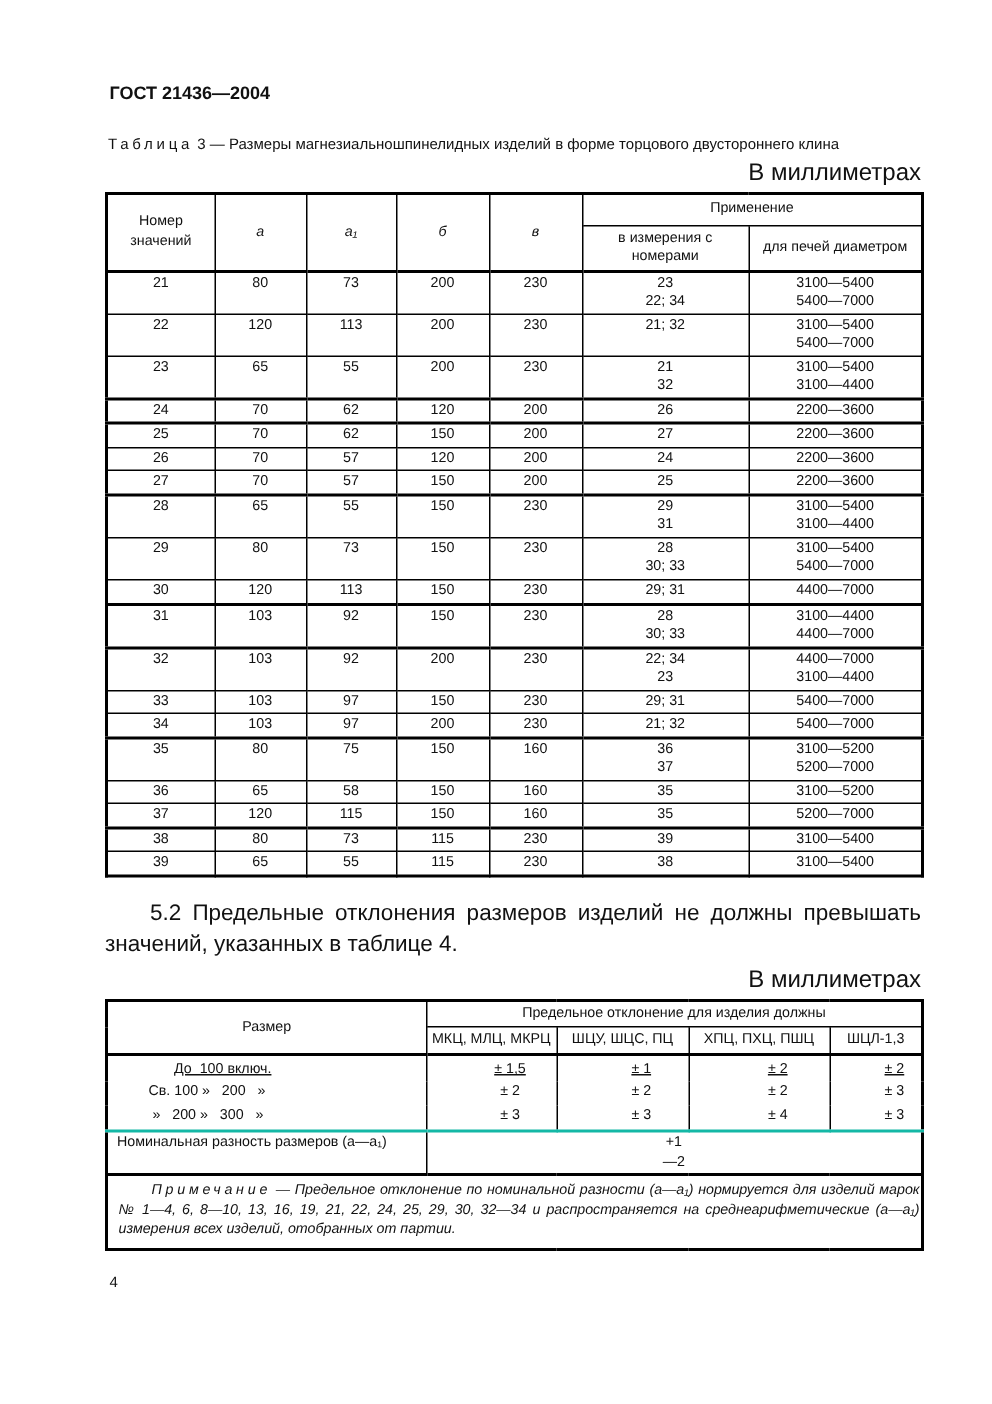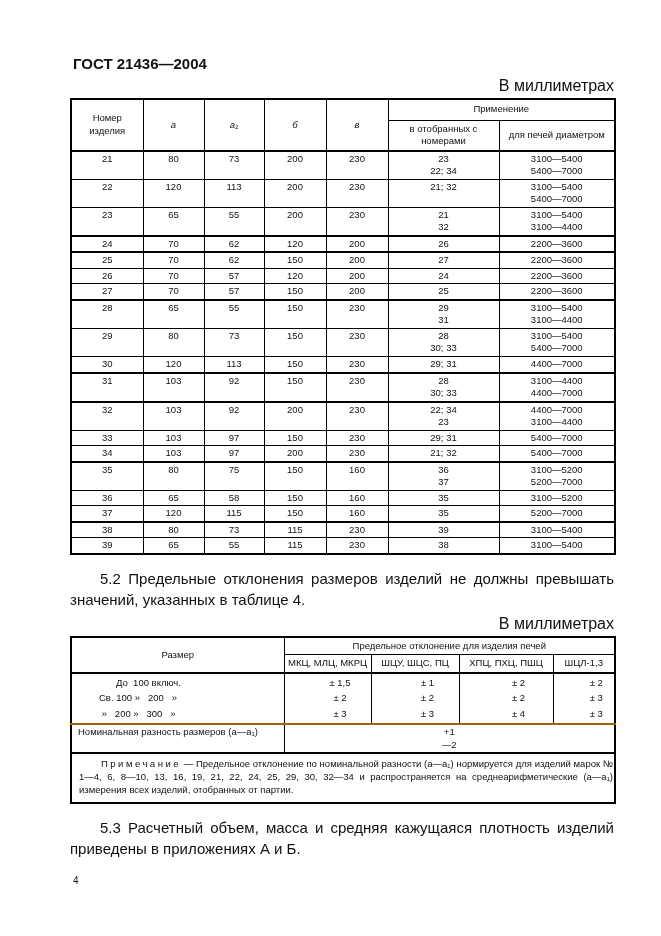--- a/index.html
+++ b/index.html
@@ -6,79 +6,84 @@
   html, body { background: #ffffff; }
   body {
     width: 661px; height: 936px;
     font-family: "Liberation Sans", "DejaVu Sans", sans-serif;
     color: #111111;
     position: relative;
     overflow: hidden;
   }
   .page { padding: 55px 47px 0 70px; }
 
-  .doc-number { font-size: 15px; font-weight: bold; padding-left: 3px; }
+  .doc-number { font-size: 12px; font-weight: bold; padding-left: 3px; }
 
   .caption { font-size: 10px; margin-top: 22px; padding-left: 2px; }
   .caption .ls { letter-spacing: 2.5px; }
   .unit { font-size: 16px; text-align: right; margin-top: 5px; margin-bottom: 3px; }
 
   table { border-collapse: collapse; width: 544px; table-layout: fixed; }
   table.t3, table.t4 { border: 2px solid #000; }
   td { border: 1px solid #000; font-size: 9.5px; line-height: 1.32; text-align: center; padding: 1px 2px; vertical-align: top; }
   thead td { vertical-align: middle; padding: 2px; }
   td.hb { border-bottom: 2px solid #000; }
   tr.thick td { border-bottom: 2px solid #000; }
   .t3 thead td { height: 21px; }
   .t3 td i { font-style: italic; }
 
   .para { font-size: 15px; line-height: 1.4; text-align: justify; text-indent: 30px; margin-top: 13px; width: 544px; }
 
   .t4 td.size-label { text-align: left; white-space: pre-wrap; padding-left: 6px; }
   .t4 td.size-label.ind { padding-left: 44px; }
   .t4 tr.sizerow td { border-top-width: 0; border-bottom-width: 0; height: 16px; padding-left: 27px; }
-  .t4 tr.size-first td { padding-top: 3px; }
+  .t4 tr.size-first td { padding-top: 3px; text-decoration: underline; }
   .t4 tr.size-last td { padding-bottom: 3px; }
-  .t4 tr.nominal td { border-top: 2px solid #a16207; border-bottom: 2px solid #000; }
-  .t4 td.note-cell { text-align: justify; padding: 4px 1px 5px 7px; line-height: 1.35; }
+  .t4 tr.nominal td { border-top: 2px solid #14b8a6; border-bottom: 2px solid #000; }
+  .t4 td.note-cell { text-align: justify; padding: 4px 1px 5px 7px; line-height: 1.35; font-style: italic; }
   .t4 td.note-cell .note-indent { display: inline-block; width: 22px; }
   .t4 .ls { letter-spacing: 2.5px; }
 
   .page-number { font-size: 10px; margin-top: 16px; padding-left: 3px; }
 </style>
 </head>
 <body>
 
 <div class="page">
 
   <div class="doc-number">ГОСТ 21436—2004</div>
 
+  <div class="caption">
+    <span class="ls">Таблица</span>
+    <span>3</span>
+    <span>— Размеры магнезиальношпинелидных изделий в форме торцового двустороннего клина</span>
+  </div>
   <div class="unit">В миллиметрах</div>
 
   <table class="t3">
     <colgroup>
       <col style="width:72px">
         <col style="width:61px">
         <col style="width:60px">
       <col style="width:62px">
         <col style="width:62px">
         <col style="width:111px">
         <col style="width:116px">
     </colgroup>
     <thead>
       <tr>
-        <td rowspan="2" class="hb">Номер изделия</td>
+        <td rowspan="2" class="hb">Номер значений</td>
         <td rowspan="2" class="hb"><i>а</i></td>
         <td rowspan="2" class="hb"><i>а₁</i></td>
         <td rowspan="2" class="hb"><i>б</i></td>
         <td rowspan="2" class="hb"><i>в</i></td>
         <td colspan="2">Применение</td>
       </tr>
       <tr>
-        <td class="hb">в отобранных с номерами</td>
+        <td class="hb">в измерения с номерами</td>
         <td class="hb">для печей диаметром</td>
       </tr>
     </thead>
     <tbody>
         <tr>
           <td>21</td>
           <td>80</td>
           <td>73</td>
           <td>200</td>
           <td>230</td>
@@ -258,21 +263,21 @@
     <colgroup>
       <col style="width:213px">
         <col style="width:87px">
         <col style="width:88px">
       <col style="width:94px">
         <col style="width:62px">
     </colgroup>
     <thead>
       <tr>
         <td rowspan="2" class="hb">Размер</td>
-        <td colspan="4">Предельное отклонение для изделия печей</td>
+        <td colspan="4">Предельное отклонение для изделия должны</td>
       </tr>
       <tr>
         <td class="hb">МКЦ, МЛЦ, МКРЦ</td>
         <td class="hb">ШЦУ, ШЦС, ПЦ</td>
         <td class="hb">ХПЦ, ПХЦ, ПШЦ</td>
         <td class="hb">ШЦЛ-1,3</td>
       </tr>
     </thead>
     <tbody>
         <tr class="sizerow size-first">
@@ -303,17 +308,16 @@
         <td colspan="4">+1<br>—2</td>
       </tr>
       <tr>
         <td colspan="5" class="note-cell">
           <span class="note-indent"></span><span class="ls">Примечание</span> <span>— Предельное отклонение по номинальной разности (а—а₁) нормируется для изделий марок № 1—4, 6, 8—10, 13, 16, 19, 21, 22, 24, 25, 29, 30, 32—34 и распространяется на среднеарифметические (а—а₁) измерения всех изделий, отобранных от партии.</span>
         </td>
       </tr>
     </tbody>
   </table>
 
-  <p class="para">5.3 Расчетный объем, масса и средняя кажущаяся плотность изделий приведены в приложениях А и Б.</p>
 
   <div class="page-number">4</div>
 
 </div>
 
 </body></html>

